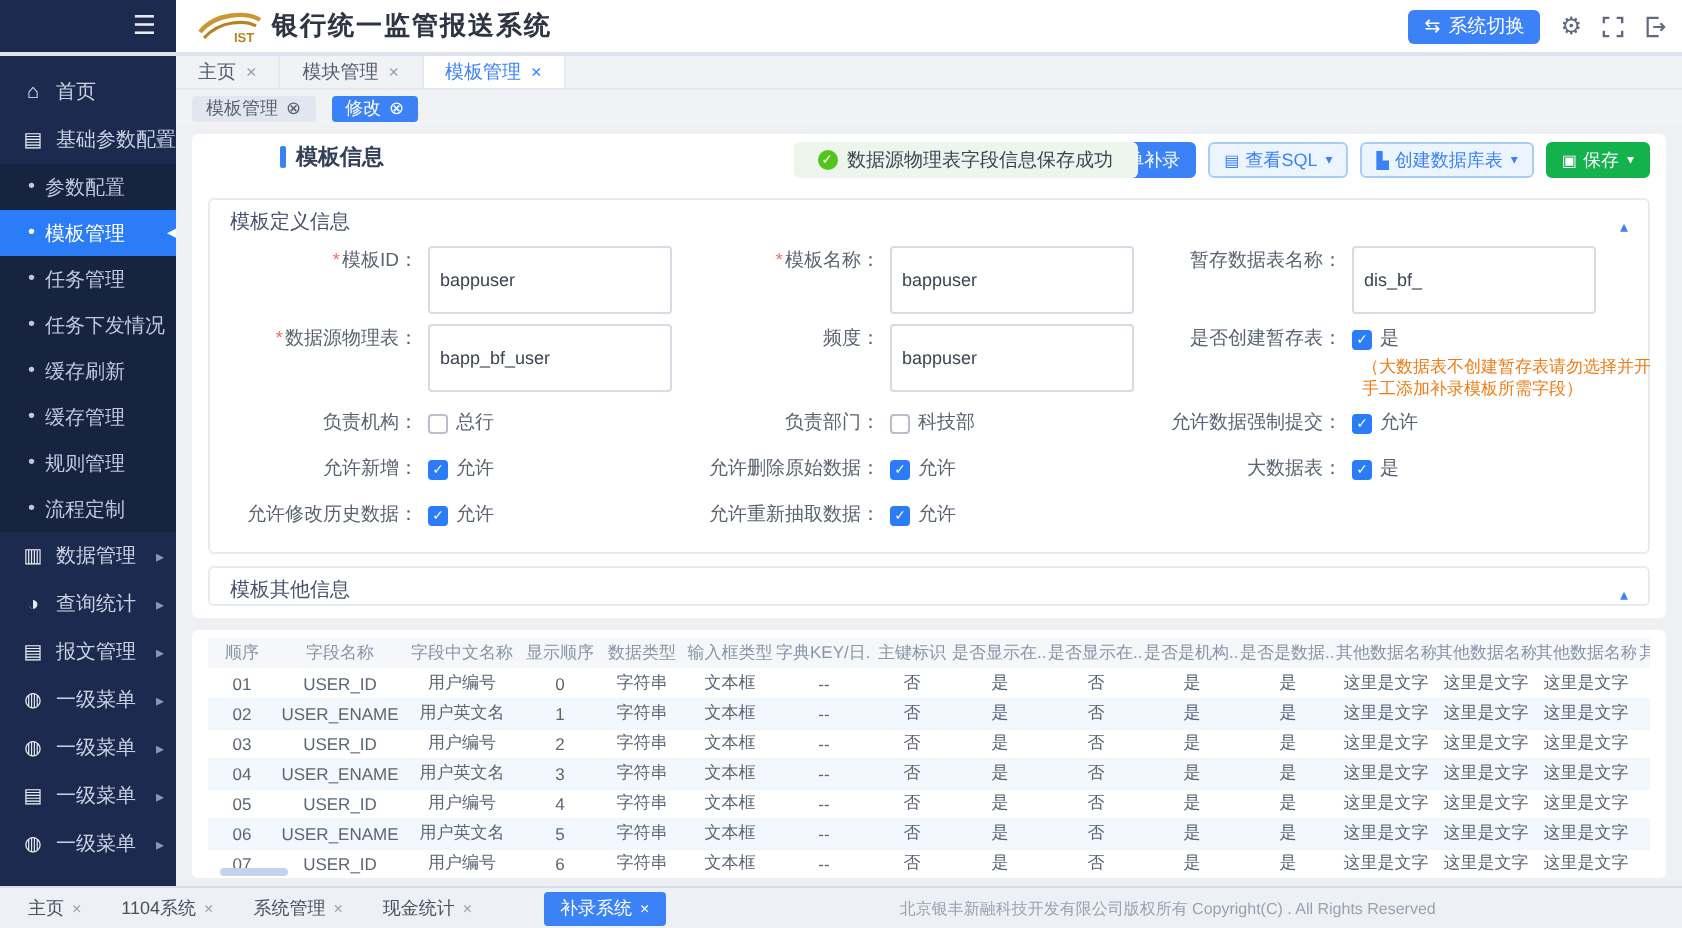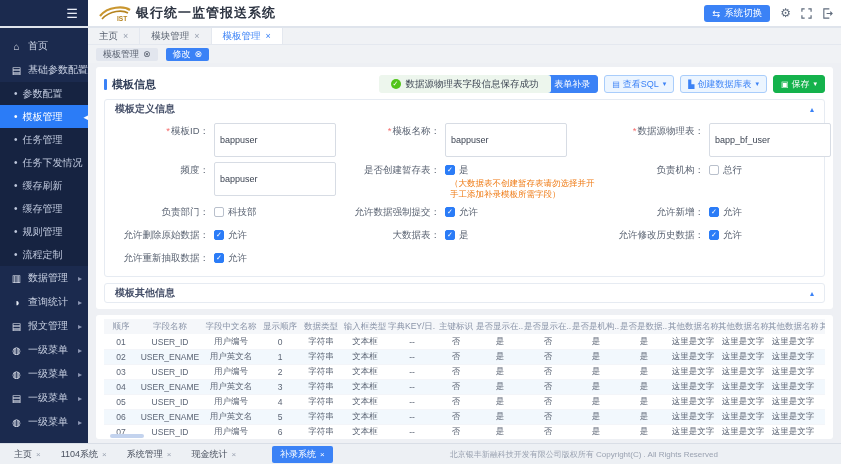--- a/index.html
+++ b/index.html
@@ -45,37 +45,37 @@
   .chip.active { background:#3b82f6; color:#fff; }
   .chip-close { font-size:9px; }
 
   .content { flex:1; padding:4px 8px 4px 8px; overflow:hidden; display:flex; flex-direction:column; min-height:0; }
   .card { background:#fff; border-radius:3px; padding:4px 8px 6px 8px; }
   .card2 { margin-top:6px; flex:1; min-height:0; display:flex; flex-direction:column; padding-bottom:0; }
 
   .sec-title { display:flex; align-items:center; gap:5px; font-size:11px; font-weight:bold; color:#33405a; }
   .vbar { width:3px; height:11px; background:#3b82f6; border-radius:1px; display:inline-block; }
 
-  .card1-head { height:26px; display:flex; align-items:center; position:relative; }
+  .card1-head { height:26px; display:flex; align-items:flex-start; position:relative;margin-left:36px; }
   .toast { position:absolute; left:50%; transform:translateX(-50%); background:#edf6ed; border-radius:3px;
      height:18px; display:flex; align-items:center; gap:5px; padding:0 12px; font-size:9.5px; color:#3c4452; }
   .check { width:10px; height:10px; border-radius:50%; background:#52c41a; color:#fff; font-size:7px;
      display:flex; align-items:center; justify-content:center; }
   .check::after { content:"✓"; }
   .btns { margin-left:auto; display:flex; gap:6px; align-items:center; }
   .btn { height:18px; border-radius:3px; font-size:9px; display:flex; align-items:center; gap:3px;
      padding:4px 7px; cursor:pointer; border:1px solid transparent; }
   .btn.primary { background:#3b82f6; color:#fff; border-color:#3b82f6; }
   .btn.plain { background:#ecf5ff; color:#3b82f6; border-color:#a9cdfb; }
   .btn.success { background:#14b24c; color:#fff; border-color:#14b24c; }
   .bicon { font-size:8px; } .bcaret { font-size:7px; margin-left:1px; }
 
   .subcard { border:1px solid #e6ebf2; border-radius:3px; margin-top:2px; }
   .subcard.collapsed { margin-top:6px; }
-  .subhead { height:18px; display:flex; align-items:center; padding:0 10px; font-size:10px; color:#47516a;font-weight:bold; }
+  .subhead { height:18px; display:flex; align-items:flex-end; padding:0 10px; font-size:10px; color:#47516a; }
   .tri { margin-left:auto; color:#3b82f6; font-size:8px; cursor:pointer; }
 
   .form-grid { display:grid; grid-template-columns:1fr 1fr 1.05fr; row-gap:5px; padding:5px 6px 8px 0; }
   .f-cell { display:flex; align-items:flex-start; min-height:18px; }
   .f-label { flex:0 0 104px; text-align:right; font-size:9.5px; color:#5a6372; line-height:16px; white-space:nowrap; }
   .req { color:#f56c6c; font-style:normal; margin-right:1px; }
   .f-ctrl { display:flex; align-items:flex-start; margin-left:5px; flex-wrap:wrap; max-width:180px; }
   .f-input { width:122px; height:16px; border:1px solid #d7dce4; border-radius:2px; font-size:9px;
      color:#3c4452; padding:16px 5px; outline:none; font-family:inherit; }
   .cb { width:10px; height:10px; border:1px solid #b9c0cc; border-radius:2px; background:#fff; margin-top:3px;
@@ -300,20 +300,26 @@
                     <input class="f-input" readonly="" value="bappuser" style="">
                   </div>
                 </div>
                 <div class="f-cell">
                   <label class="f-label"><i class="req">*</i>模板名称：</label>
                   <div class="f-ctrl">
                     <input class="f-input" readonly="" value="bappuser" style="">
                   </div>
                 </div>
                 <div class="f-cell">
+                  <label class="f-label">暂存数据表名称：</label>
+                  <div class="f-ctrl">
+                    <input class="f-input" readonly="" value="dis_bf_" style="">
+                  </div>
+                </div>
+                <div class="f-cell">
                   <label class="f-label"><i class="req">*</i>数据源物理表：</label>
                   <div class="f-ctrl">
                     <input class="f-input" readonly="" value="bapp_bf_user" style="">
                   </div>
                 </div>
                 <div class="f-cell">
                   <label class="f-label">频度：</label>
                   <div class="f-ctrl">
                     <input class="f-input" readonly="" value="bappuser" style="">
                   </div>

